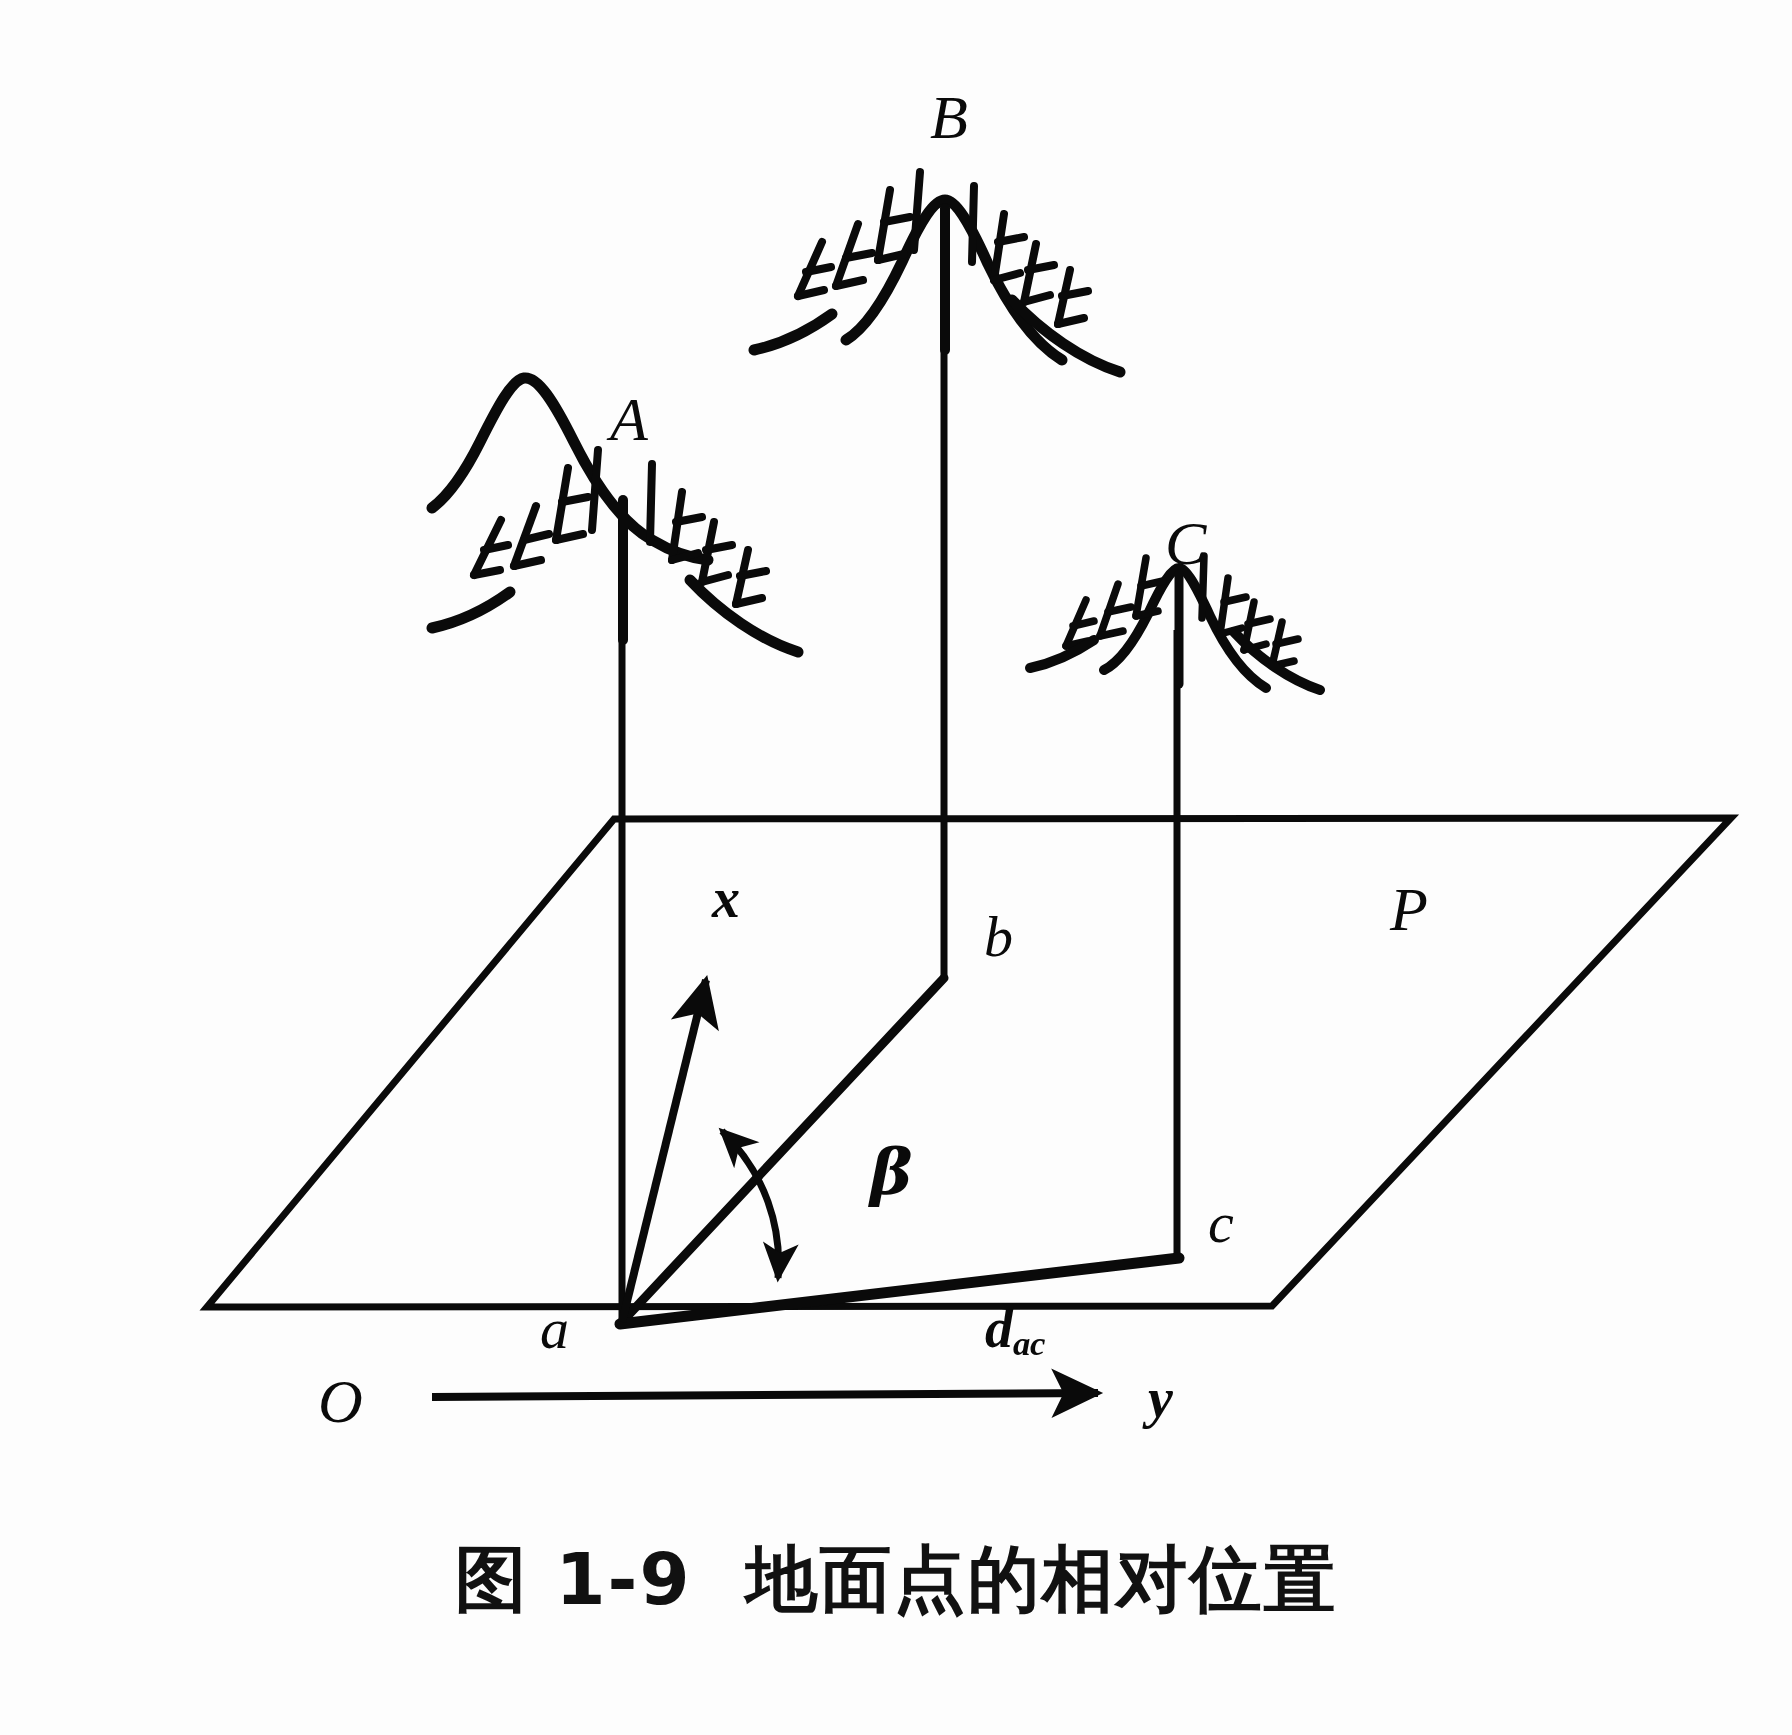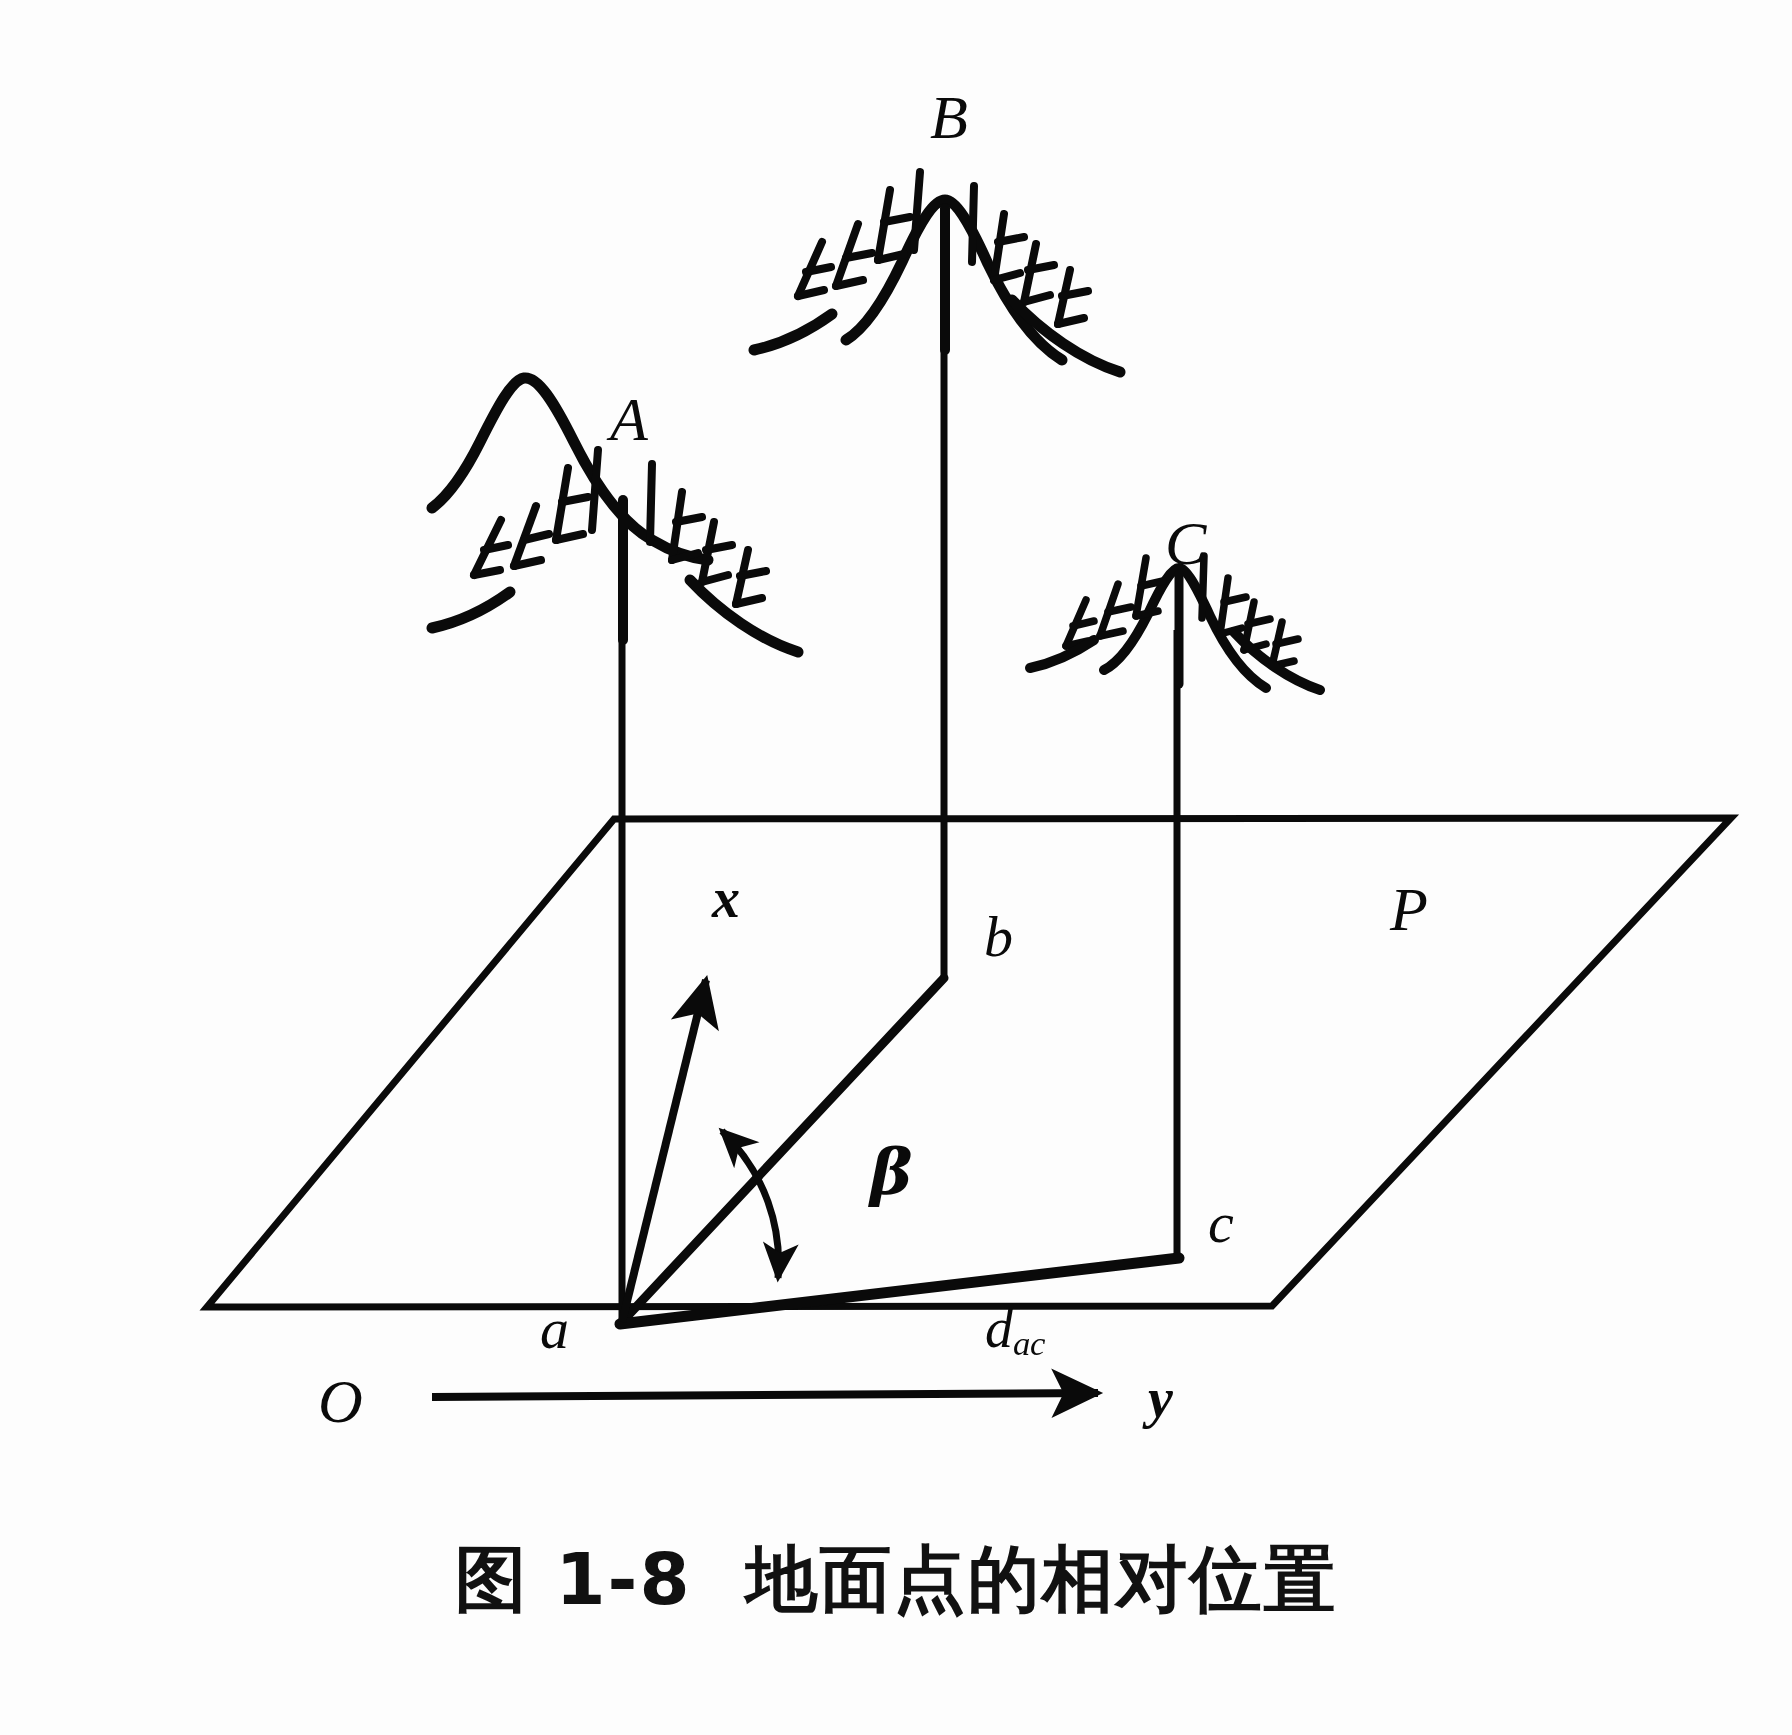--- a/index.html
+++ b/index.html
@@ -35,21 +35,21 @@
     font-style: italic;
     color: #0a0a0a;
     line-height: 1;
     white-space: nowrap;
     user-select: none;
   }
   .lbl-upper { font-size: 62px; font-weight: 500; }
   .lbl-lower { font-size: 58px; font-weight: 500; }
   .lbl-axis  { font-size: 56px; font-weight: 700; }
   .lbl-greek { font-size: 64px; font-weight: 600; font-family: "DejaVu Serif", serif; }
-  .lbl-dist  { font-size: 56px; font-weight: 400; }
+  .lbl-dist  { font-size: 56px; font-weight: 700; }
   .lbl-dist sub {
     font-size: 0.62em;
     font-style: italic;
     vertical-align: -0.22em;
     letter-spacing: -0.01em;
   }
   #caption {
     position: absolute;
     left: 0;
     top: 1532px;
@@ -234,16 +234,16 @@
 
   <div class="lbl lbl-lower" style="left:540px; top:1300px;">a</div>
 
   <div class="lbl lbl-dist" style="left:985px; top:1300px;"><span>d</span><sub>ac</sub></div>
 
   <div class="lbl lbl-axis" style="left:1148px; top:1370px;">y</div>
 
   <div class="lbl lbl-upper" style="left:318px; top:1370px;">O</div>
 
   <div id="caption">
-    <span class="cap-num">图 1-8</span><span class="cap-gap"></span><span>地面点的相对位置</span>
+    <span class="cap-num">图 1-9</span><span class="cap-gap"></span><span>地面点的相对位置</span>
   </div>
 
 </div>
 
 </body></html>

